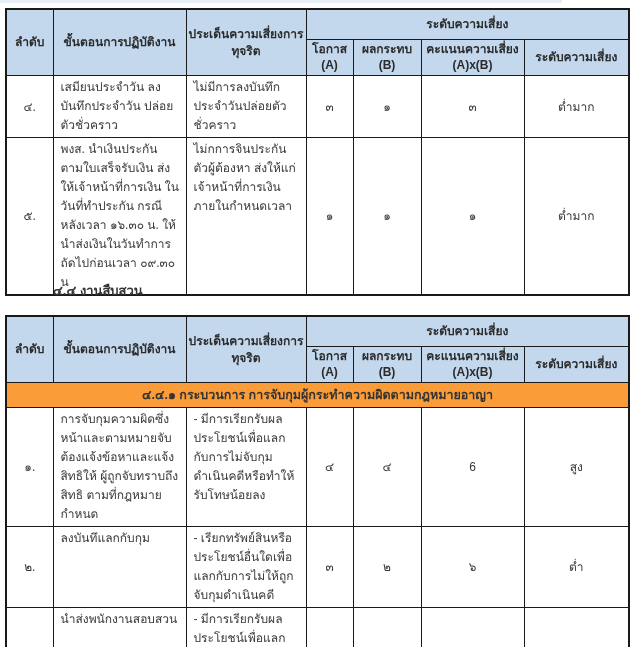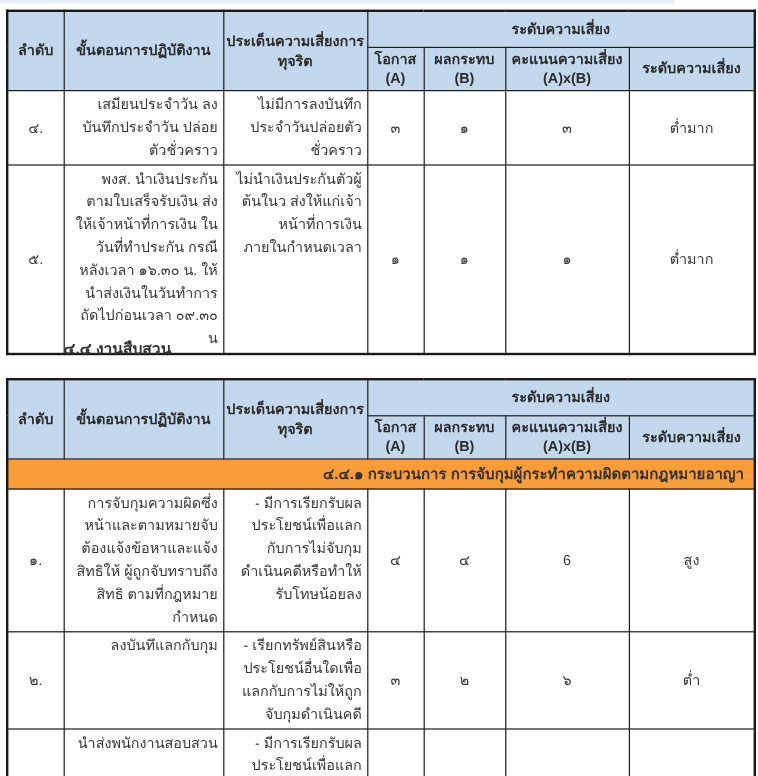--- a/index.html
+++ b/index.html
@@ -27,35 +27,35 @@
     white-space:pre-line;padding:1px 2px;color:#2b2b2b;
   }
   tr.h1{height:30px;}
   tr.h2{height:24px;}
 
   td.num{
     text-align:center;vertical-align:middle;
     font-size:12px;padding:1px 2px;
   }
   td.txt{
-    text-align:right;vertical-align:top;
+    text-align:left;vertical-align:top;
     font-size:12px;line-height:1.58;
     padding:2px 4px 2px 7px;
     overflow-wrap:anywhere;
   }
   tr.r57{height:57px;}
   tr.r118{height:118px;}
   tr.r90{height:90px;}
   tr.r70{height:70px;}
   tr.r75{height:75px;}
   tr.banner-row{height:25px;}
   td.banner{
     background:#fa9c38;
     font-weight:bold;font-size:12.5px;color:#333333;
-    text-align:right;vertical-align:middle;
+    text-align:center;vertical-align:middle;
     padding:2px 8px;
   }
   .section-heading{
     position:absolute;left:53px;top:280px;
     font-size:13px;font-weight:bold;color:#333333;
   }
 </style>
 </head>
 <body>
 
@@ -96,21 +96,21 @@
         <td class="txt">เสมียนประจำวัน ลงบันทึกประจำวัน ปล่อยตัวชั่วคราว</td>
         <td class="txt">ไม่มีการลงบันทึกประจำวันปล่อยตัวชั่วคราว</td>
         <td class="num">๓</td>
         <td class="num">๑</td>
         <td class="num">๓</td>
         <td class="num">ต่ำมาก</td>
       </tr>
       <tr class="r118">
         <td class="num">๕.</td>
         <td class="txt">พงส. นำเงินประกัน ตามใบเสร็จรับเงิน ส่งให้เจ้าหน้าที่การเงิน ในวันที่ทำประกัน กรณีหลังเวลา ๑๖.๓๐ น. ให้นำส่งเงินในวันทำการ ถัดไปก่อนเวลา ๐๙.๓๐ น</td>
-        <td class="txt">ไม่นำเงินประกันตัวผู้ต้นในว ส่งให้แก่เจ้าหน้าที่การเงิน ภายในกำหนดเวลา</td>
+        <td class="txt">ไม่กการจินประกันตัวผู้ต้องหา ส่งให้แก่เจ้าหน้าที่การเงิน ภายในกำหนดเวลา</td>
         <td class="num">๑</td>
         <td class="num">๑</td>
         <td class="num">๑</td>
         <td class="num">ต่ำมาก</td>
       </tr>
     </tbody>
   </table>
 
   <div class="section-heading">๔.๔ งานสืบสวน</div>
 

